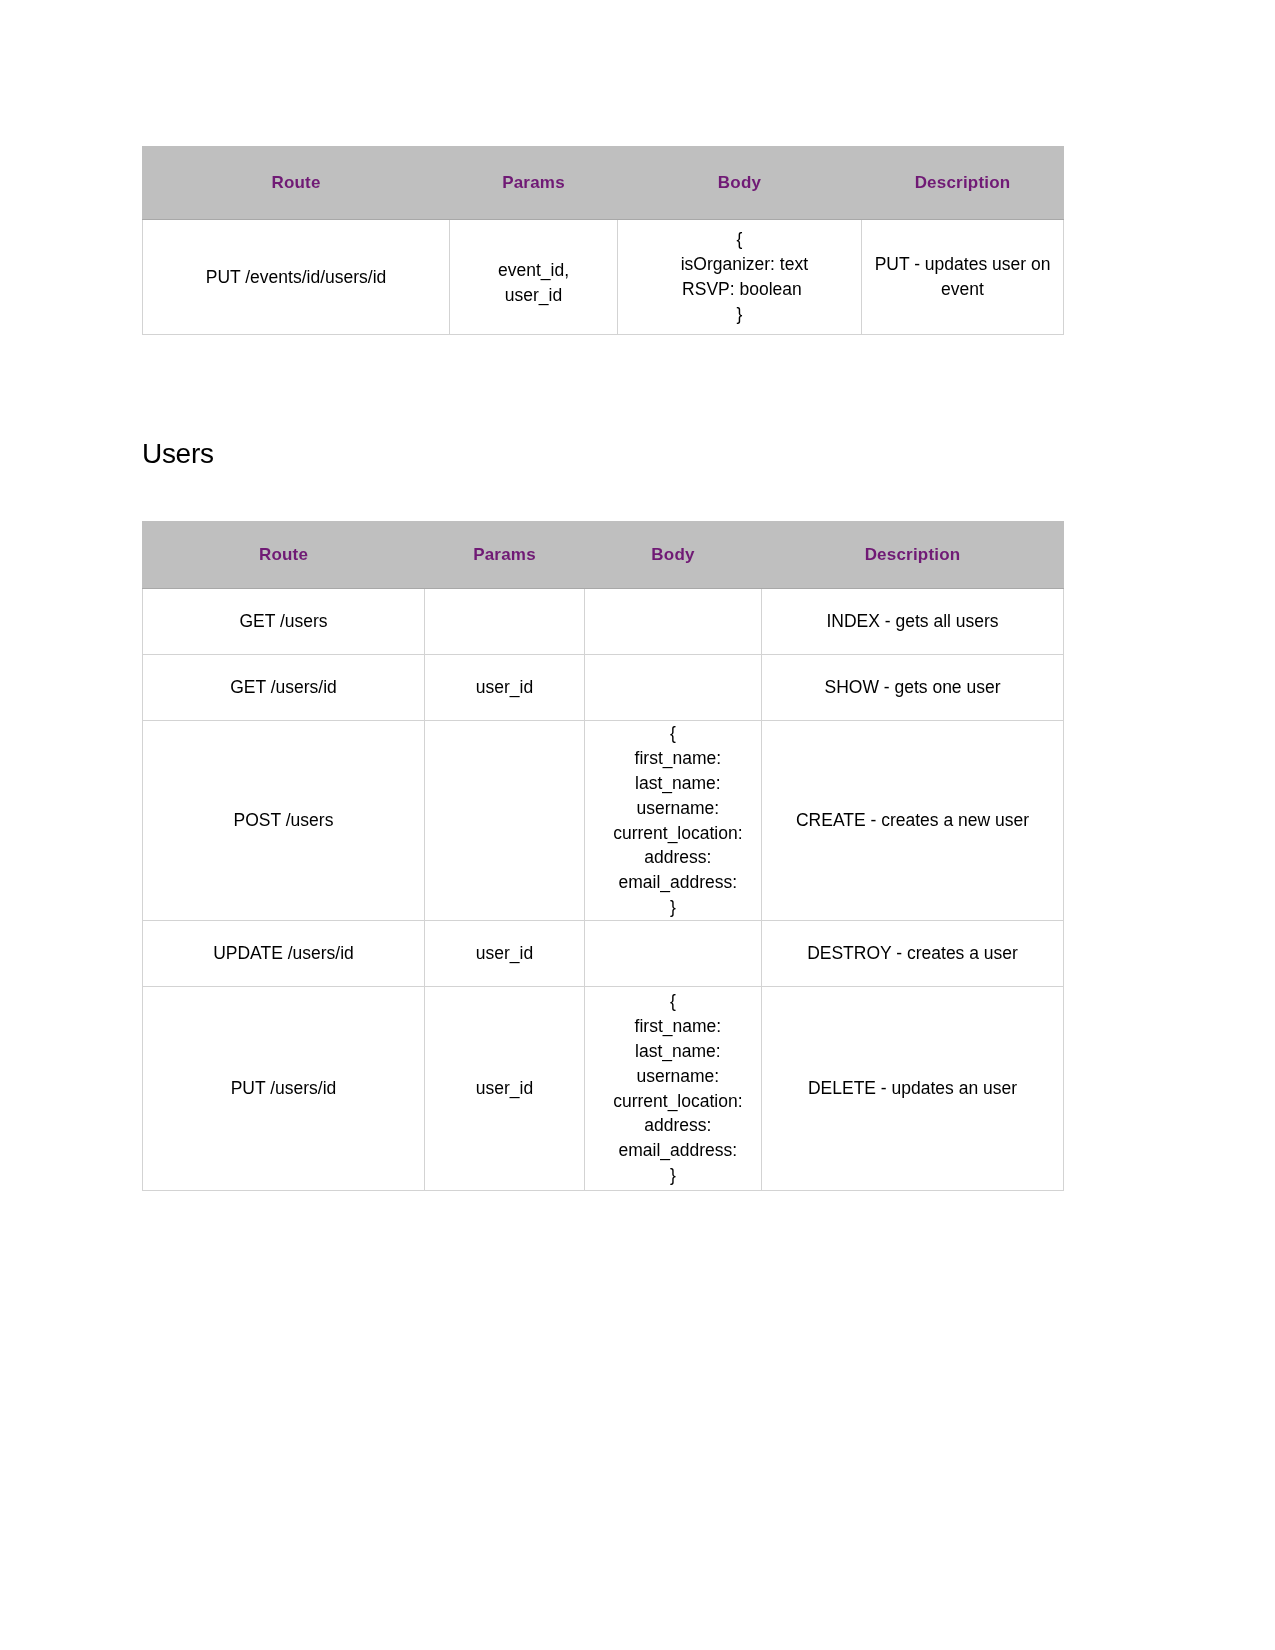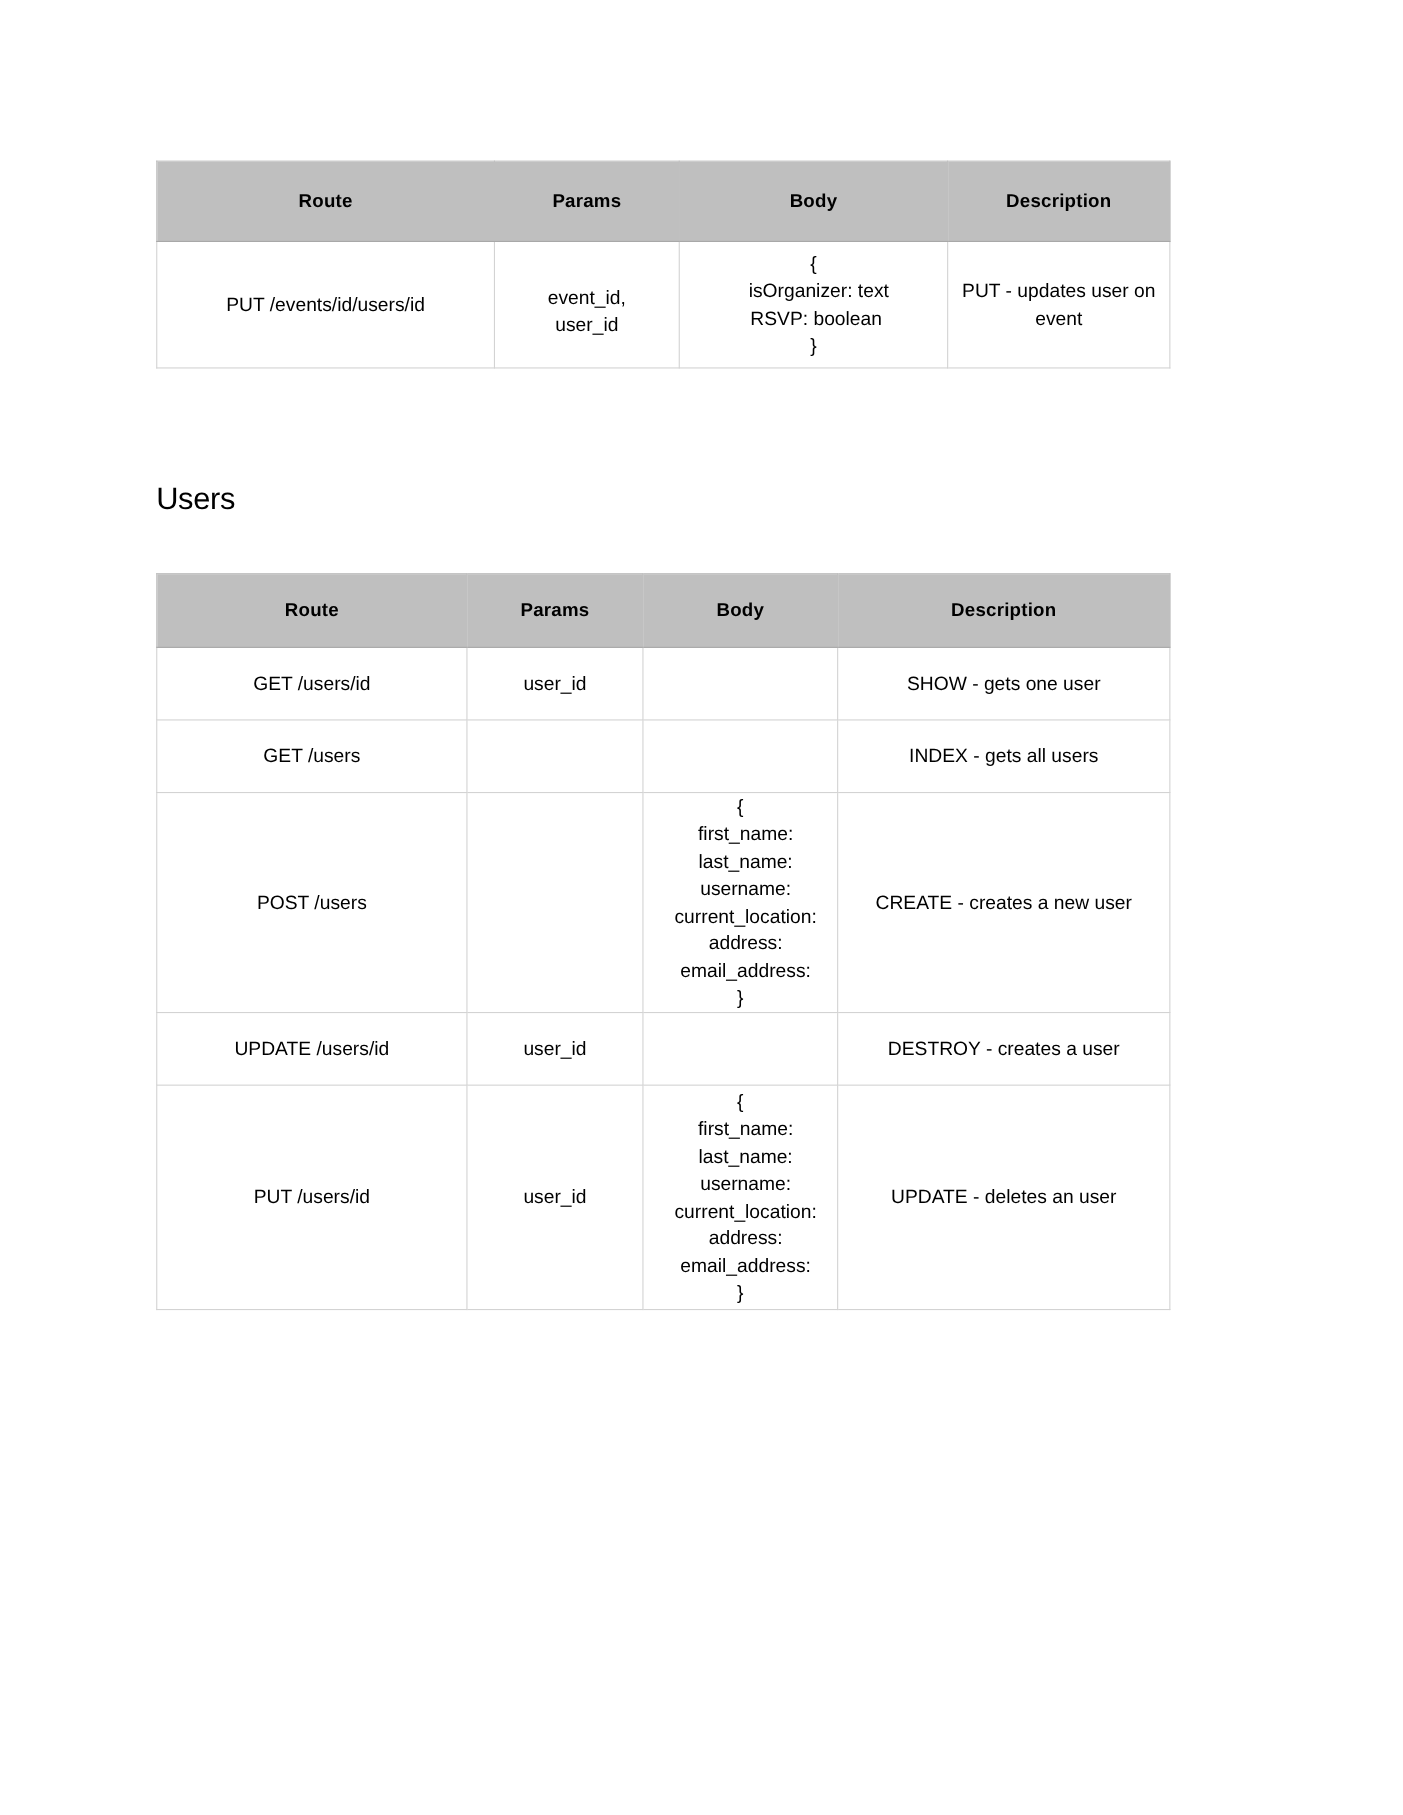--- a/index.html
+++ b/index.html
@@ -41,21 +41,21 @@
     color: #000000;
     padding: 0 6px;
   }
   .api-table thead th {
     background: #bfbfbf;
     border: 1px solid #bfbfbf;
     border-bottom: 1px solid #a8a8a8;
     font-weight: bold;
     font-size: 17px;
     letter-spacing: 0.2px;
-    color: #000000;
+    color: #701a75;
   }
 
   
   #table-events {
     left: 142px;
     top: 146px;
     width: 921px;
   }
   #table-events thead th { height: 72px; }
   #table-events tbody td { height: 102px; }
@@ -156,30 +156,30 @@
     <thead>
       <tr>
         <th>Route</th>
         <th>Params</th>
         <th>Body</th>
         <th>Description</th>
       </tr>
     </thead>
     <tbody>
       <tr class="r-short">
+        <td>GET /users</td>
+        <td></td>
+        <td></td>
+        <td>INDEX - gets all users</td>
+      </tr>
+      <tr class="r-short">
         <td>GET /users/id</td>
         <td>user_id</td>
         <td></td>
         <td>SHOW - gets one user</td>
-      </tr>
-      <tr class="r-short">
-        <td>GET /users</td>
-        <td></td>
-        <td></td>
-        <td>INDEX - gets all users</td>
       </tr>
       <tr class="r-tall">
         <td>POST /users</td>
         <td></td>
         <td class="body-cell">{
   first_name:
   last_name:
   username:
   current_location:
   address:
@@ -197,18 +197,18 @@
         <td>PUT /users/id</td>
         <td>user_id</td>
         <td class="body-cell">{
   first_name:
   last_name:
   username:
   current_location:
   address:
   email_address:
 }</td>
-        <td>UPDATE - deletes an user</td>
+        <td>DELETE - updates an user</td>
       </tr>
     </tbody>
   </table>
 
 </div>
 
 </body></html>

